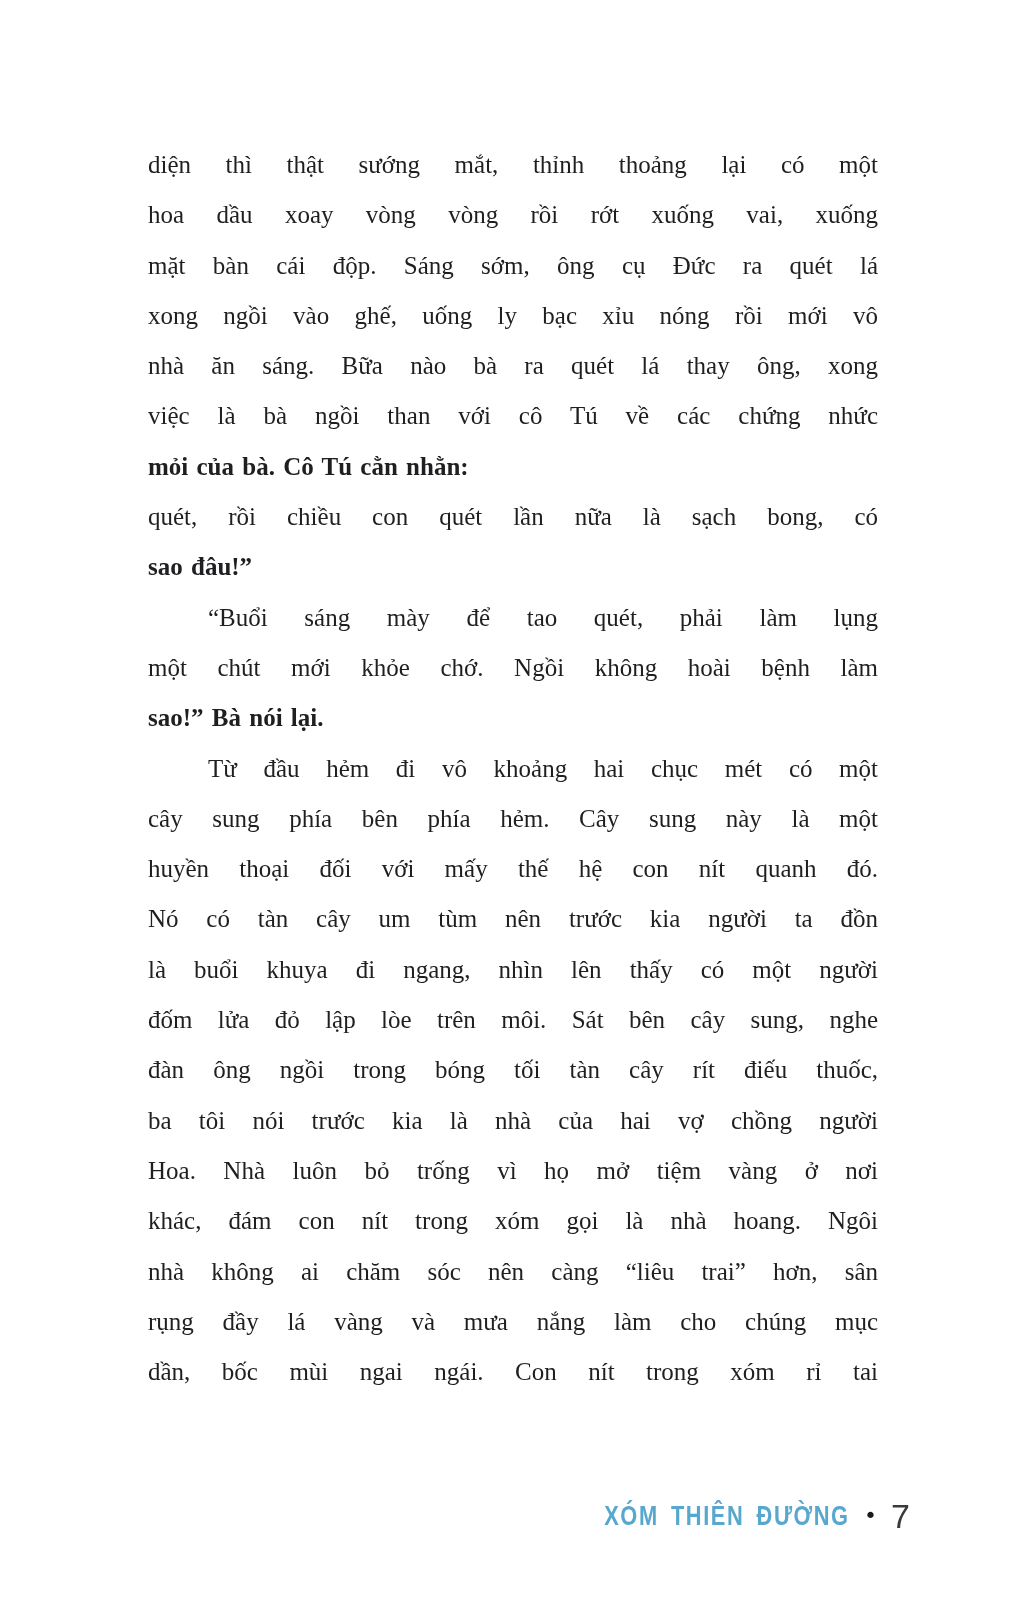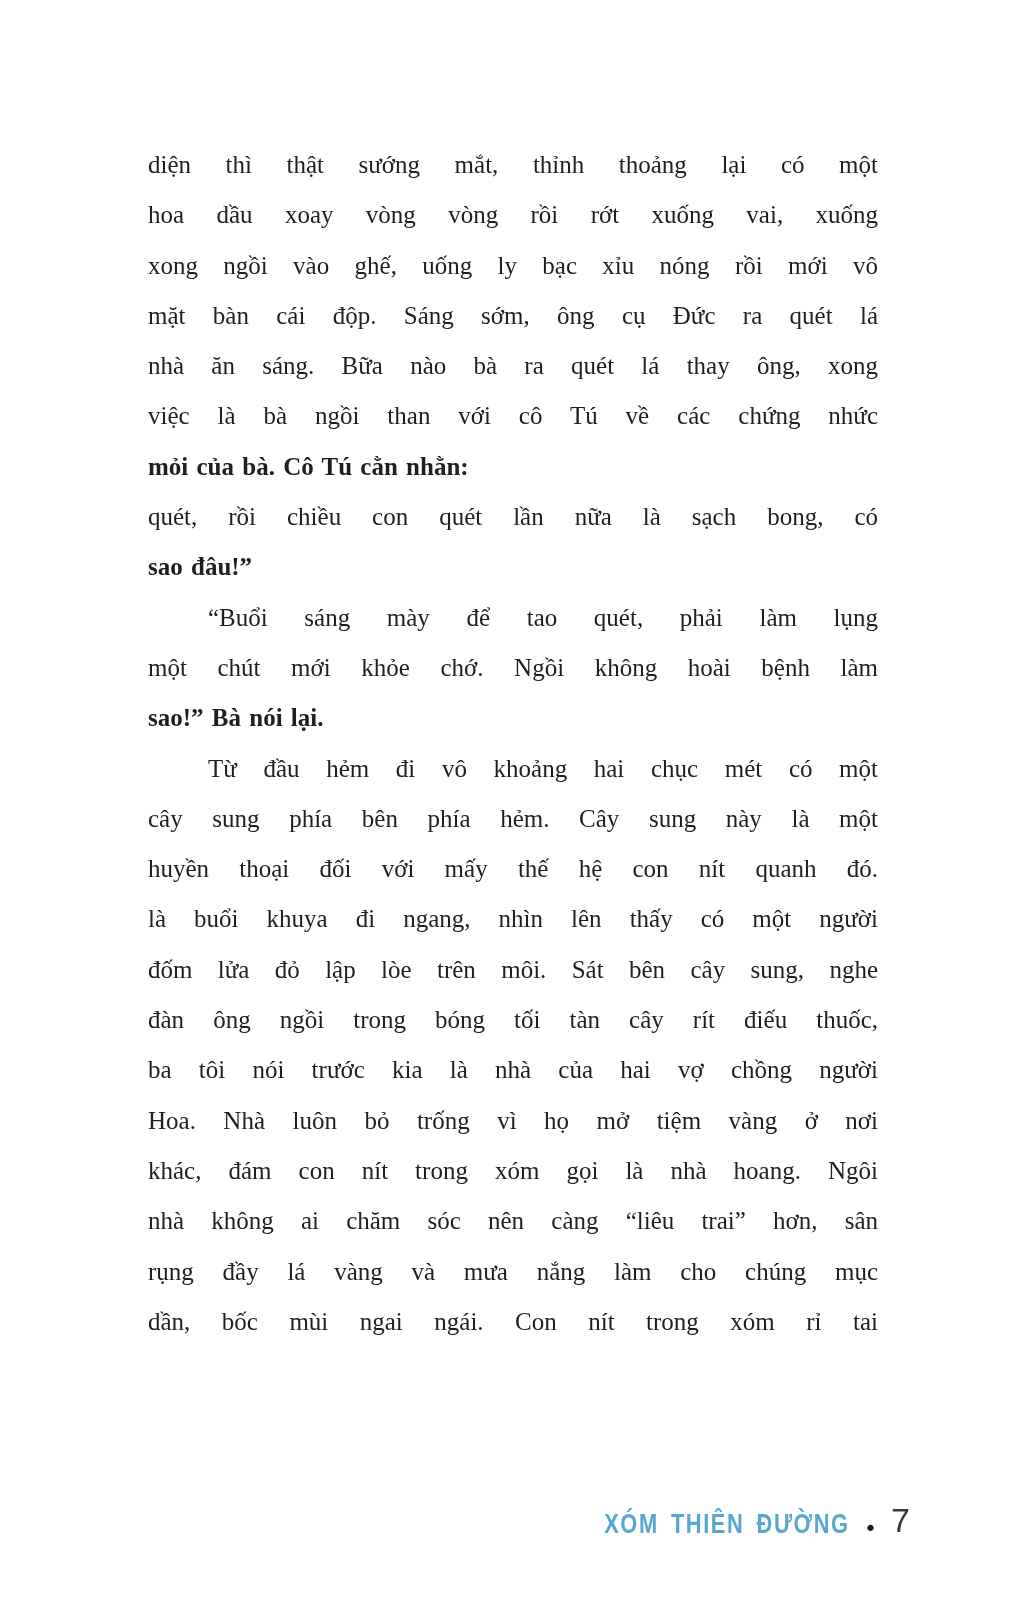--- a/index.html
+++ b/index.html
@@ -35,21 +35,21 @@
   .line.nojust {
     text-align-last: left;
     font-weight: bold;
   }
   .footer {
     position: absolute;
     top: 1492px;
     right: 114px;
     height: 48px;
     display: flex;
-    align-items: flex-end;
+    align-items: center;
   }
   .book-title {
     display: inline-block;
     font-family: "Liberation Sans", "DejaVu Sans", sans-serif;
     font-weight: 700;
     font-size: 28px;
     letter-spacing: 2px;
     word-spacing: 6px;
     transform: scaleX(0.78);
     transform-origin: right center;
@@ -68,33 +68,34 @@
     font-weight: 400;
   }
 </style>
 </head>
 <body>
 
 <div class="page" style="background: rgb(255, 255, 255);">
   <div class="textblock" id="textblock" style="color: rgb(31, 31, 34);">
       <div class="line">diện thì thật sướng mắt, thỉnh thoảng lại có một</div>
       <div class="line">hoa dầu xoay vòng vòng rồi rớt xuống vai, xuống</div>
+      <div class="line">mặt bàn cái độp. Sáng sớm, ông cụ Đức ra quét lá</div>
       <div class="line">xong ngồi vào ghế, uống ly bạc xỉu nóng rồi mới vô</div>
-      <div class="line">mặt bàn cái độp. Sáng sớm, ông cụ Đức ra quét lá</div>
       <div class="line">nhà ăn sáng. Bữa nào bà ra quét lá thay ông, xong</div>
       <div class="line">việc là bà ngồi than với cô Tú về các chứng nhức</div>
       <div class="line nojust">mỏi của bà. Cô Tú cằn nhằn:</div>
       <div class="line">quét, rồi chiều con quét lần nữa là sạch bong, có</div>
       <div class="line nojust">sao đâu!”</div>
       <div class="line indent">“Buổi sáng mày để tao quét, phải làm lụng</div>
       <div class="line">một chút mới khỏe chớ. Ngồi không hoài bệnh làm</div>
       <div class="line nojust">sao!” Bà nói lại.</div>
       <div class="line indent">Từ đầu hẻm đi vô khoảng hai chục mét có một</div>
       <div class="line">cây sung phía bên phía hẻm. Cây sung này là một</div>
       <div class="line">huyền thoại đối với mấy thế hệ con nít quanh đó.</div>
+      <div class="line">Nó có tàn cây um tùm nên trước kia người ta đồn</div>
       <div class="line">là buổi khuya đi ngang, nhìn lên thấy có một người</div>
       <div class="line">đốm lửa đỏ lập lòe trên môi. Sát bên cây sung, nghe</div>
       <div class="line">đàn ông ngồi trong bóng tối tàn cây rít điếu thuốc,</div>
       <div class="line">ba tôi nói trước kia là nhà của hai vợ chồng người</div>
       <div class="line">Hoa. Nhà luôn bỏ trống vì họ mở tiệm vàng ở nơi</div>
       <div class="line">khác, đám con nít trong xóm gọi là nhà hoang. Ngôi</div>
       <div class="line">nhà không ai chăm sóc nên càng “liêu trai” hơn, sân</div>
       <div class="line">rụng đầy lá vàng và mưa nắng làm cho chúng mục</div>
       <div class="line">dần, bốc mùi ngai ngái. Con nít trong xóm rỉ tai</div>
     </div>

